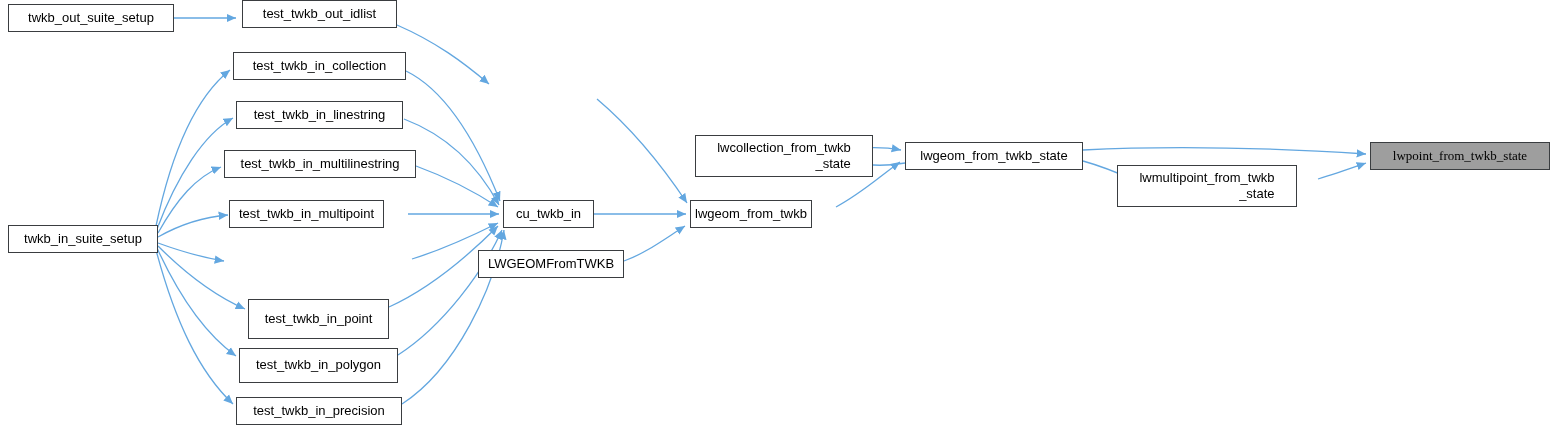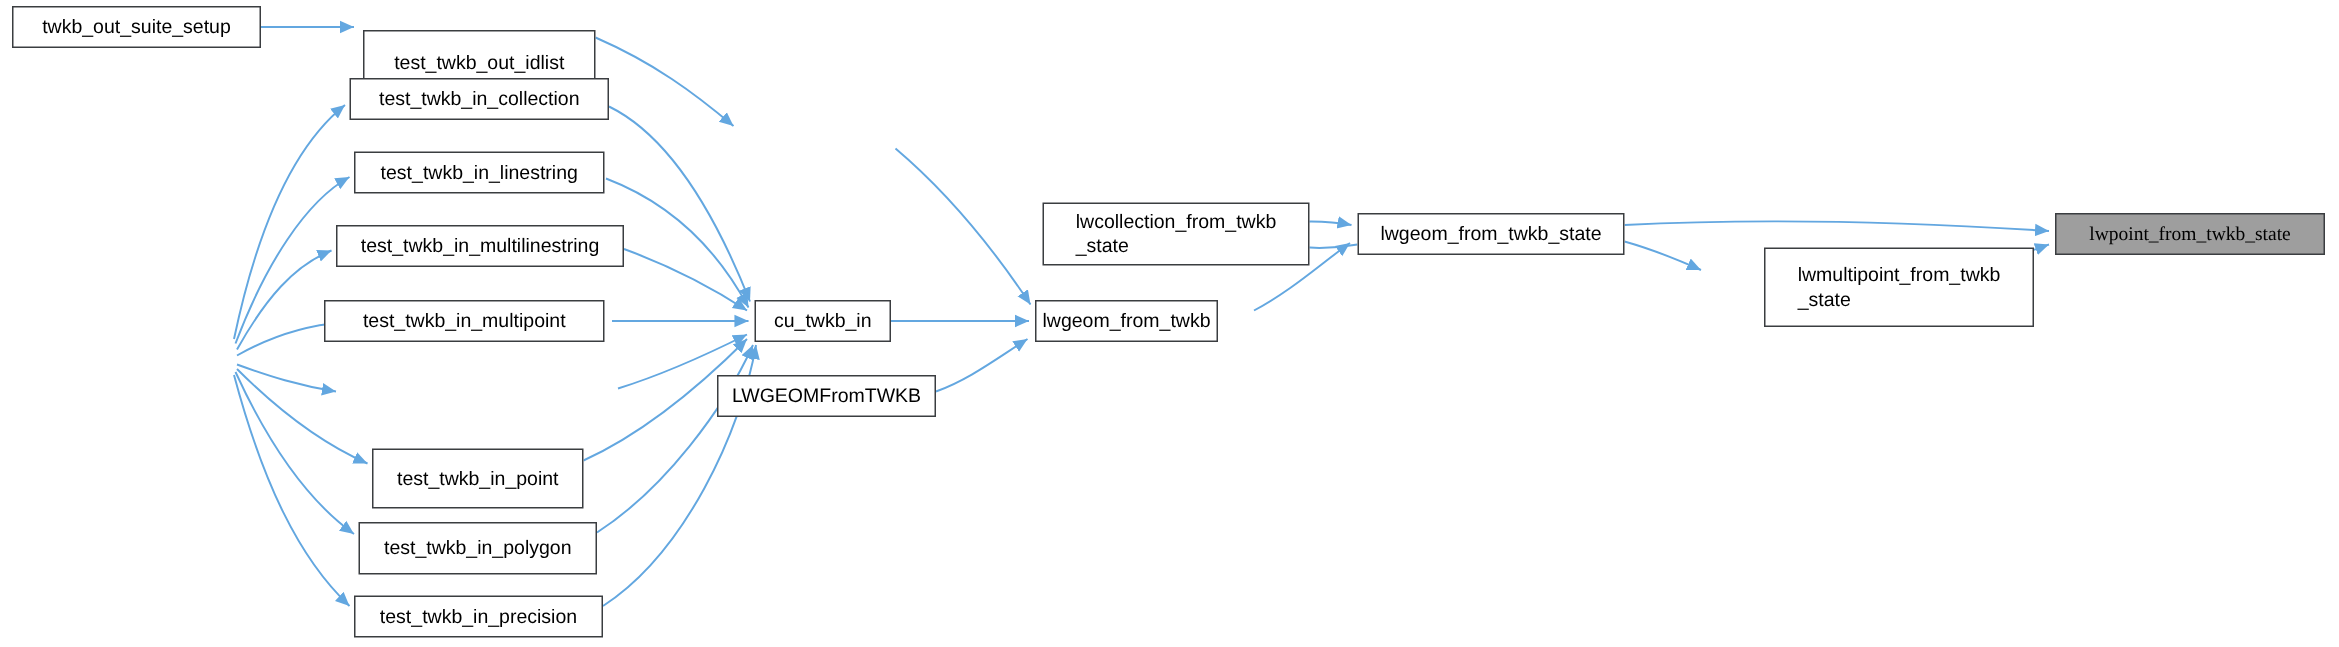--- a/index.html
+++ b/index.html
@@ -23,21 +23,21 @@
   marker path{fill:var(--edge);stroke:none;}
   .node{
     position:absolute;
     box-sizing:border-box;
     background:var(--node-bg);
     border:1px solid var(--node-border);
     color:var(--text);
     font-size:13px;
     line-height:1.25;
     display:flex;align-items:center;justify-content:center;
-    text-align:left;
+    text-align:right;
     white-space:pre-line;
     cursor:pointer;
   }
   .node.current{background:var(--hl-bg);cursor:default;font-family:Liberation Serif, serif;}
 </style>
 </head>
 <body>
 
 <div id="graph">
 
@@ -70,31 +70,32 @@
     <path class="edge" marker-end="url(#arrow)" d="M624,261 C646,253 663,240 685,226"></path>
     <path class="edge" marker-end="url(#arrow)" d="M836,207 C862,193 879,177 900,162"></path>
     <path class="edge" marker-end="url(#arrow)" d="M851,149 C869,147 885,147 901,150"></path>
     <path class="edge" marker-end="url(#arrow)" d="M905,163 C888,166 871,166 855,163"></path>
     <path class="edge" marker-end="url(#arrow)" d="M1083,150 C1180,145 1274,148 1366,154"></path>
     <path class="edge" marker-end="url(#arrow)" d="M1083,161 C1101,166 1116,172 1134,180"></path>
     <path class="edge" marker-end="url(#arrow)" d="M1318,179 C1335,174 1349,169 1366,163"></path>
   </svg>
 
   <div class="node" style="left:8px;top:4px;width:166px;height:28px">twkb_out_suite_setup</div>
-  <div class="node" style="left:242px;top:20px;width:155px;height:44px">test_twkb_out_idlist</div>
+  <div class="node" style="left:242px;top:0;width:155px;height:28px">test_twkb_out_idlist</div>
+  <div class="node" style="left:8px;top:225px;width:150px;height:28px">twkb_in_suite_setup</div>
   <div class="node" style="left:233px;top:52px;width:173px;height:28px">test_twkb_in_collection</div>
   <div class="node" style="left:236px;top:101px;width:167px;height:28px">test_twkb_in_linestring</div>
   <div class="node" style="left:224px;top:150px;width:192px;height:28px">test_twkb_in_multilinestring</div>
-  <div class="node" style="left:216px;top:200px;width:187px;height:28px">test_twkb_in_multipoint</div>
+  <div class="node" style="left:229px;top:200px;width:155px;height:28px">test_twkb_in_multipoint</div>
   <div class="node" style="left:248px;top:299px;width:141px;height:40px">test_twkb_in_point</div>
   <div class="node" style="left:239px;top:348px;width:159px;height:35px">test_twkb_in_polygon</div>
   <div class="node" style="left:236px;top:397px;width:166px;height:28px">test_twkb_in_precision</div>
   <div class="node" style="left:503px;top:200px;width:91px;height:28px">cu_twkb_in</div>
   <div class="node" style="left:478px;top:250px;width:146px;height:28px">LWGEOMFromTWKB</div>
   <div class="node" style="left:690px;top:200px;width:122px;height:28px">lwgeom_from_twkb</div>
   <div class="node" style="left:695px;top:135px;width:178px;height:42px">lwcollection_from_twkb
 _state</div>
   <div class="node" style="left:905px;top:142px;width:178px;height:28px">lwgeom_from_twkb_state</div>
-  <div class="node" style="left:1176px;top:165px;width:180px;height:53px">lwmultipoint_from_twkb
+  <div class="node" style="left:1117px;top:165px;width:180px;height:42px">lwmultipoint_from_twkb
 _state</div>
   <div class="node current" style="left:1370px;top:142px;width:180px;height:28px">lwpoint_from_twkb_state</div>
 
 </div>
 
 </body></html>

